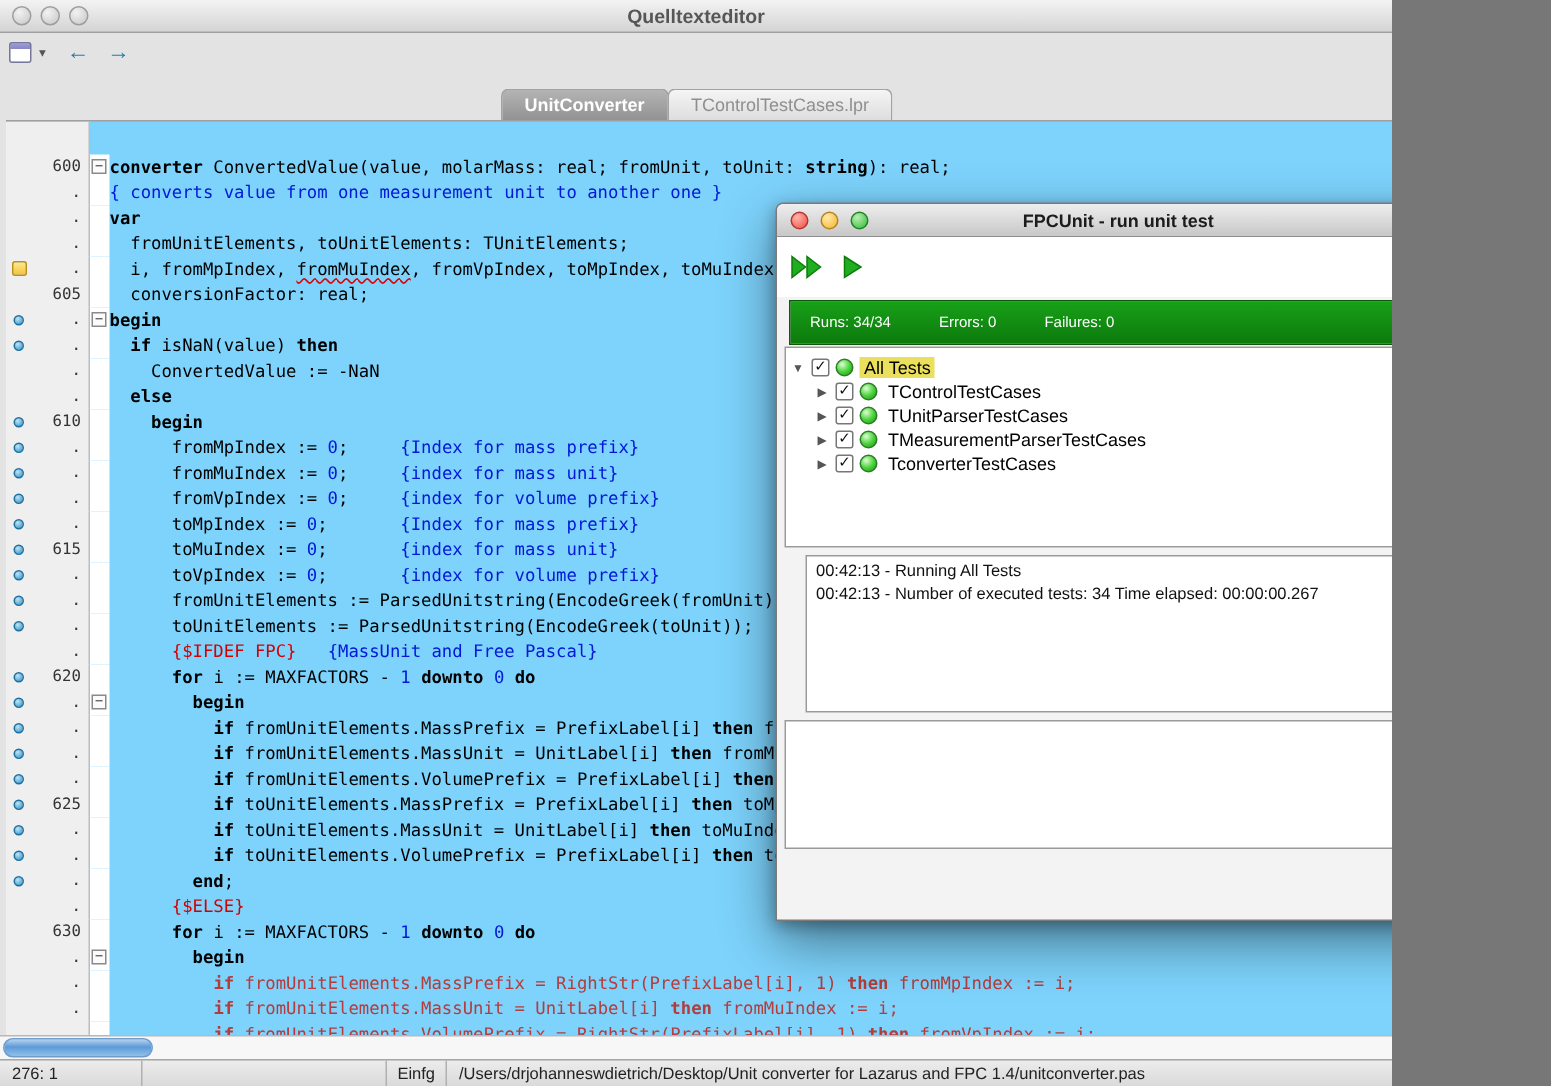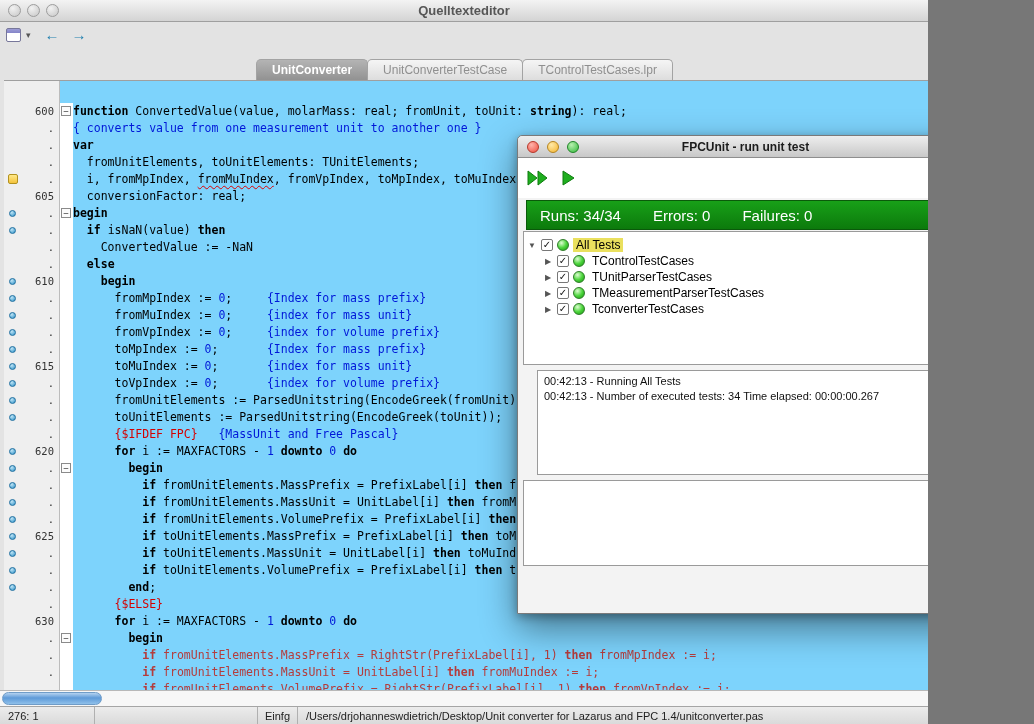--- a/index.html
+++ b/index.html
@@ -64,21 +64,21 @@
   .fpc{position:absolute;left:517px;top:135px;width:457px;height:479px;background:#f3f3f3;border:1px solid #7a7a7a;border-radius:5px 5px 0 0;box-shadow:0 14px 36px rgba(0,0,0,.45),0 3px 10px rgba(0,0,0,.3);z-index:10}
   .fpc-title{height:22px;background:linear-gradient(#eeeeee,#c8c8c8);border-bottom:1px solid #8e8e8e;border-radius:5px 5px 0 0;position:relative;display:flex;align-items:center}
   .fpc-lights{position:absolute;left:9px;top:5px;display:flex;gap:8px}
   .light{width:12px;height:12px;border-radius:50%;display:inline-block}
   .light.red{background:radial-gradient(circle at 35% 30%,#ffb3ab,#ee4f40);border:1px solid #b5372a}
   .light.yellow{background:radial-gradient(circle at 35% 30%,#ffe9a8,#f5b52e);border:1px solid #b5841f}
   .light.green{background:radial-gradient(circle at 35% 30%,#b8f0b0,#32b93a);border:1px solid #1f8527}
   .fpc-title-text{flex:1;text-align:center;font-size:12px;font-weight:bold;color:#1c1c1c}
   .fpc-toolbar{height:40px;background:#fff;display:flex;align-items:center;padding-left:8px;gap:10px}
   .playbtn{display:inline-flex;align-items:center;justify-content:center}
-  .fpc-green{margin:2px 8px 0;height:30px;background:linear-gradient(#18a018,#0c7a0c);border:1px solid #0a5a0a;display:flex;align-items:center;color:#fff;font-size:15px;padding-left:13px}
+  .fpc-green{margin:2px 8px 0;height:30px;background:linear-gradient(#18a018,#0c7a0c);border:1px solid #0a5a0a;display:flex;align-items:center;color:#fff;font-size:10px;padding-left:13px}
   .fpc-green span{margin-right:32px}
   .fpc-tabs{display:flex;justify-content:center;margin-top:16px;height:21px}
   .ftab{height:21px;line-height:19px;padding:0 13px;font-size:12px;color:#222;background:linear-gradient(#fdfdfd,#e3e3e3);border:1px solid #8e8e8e;border-radius:4px 4px 0 0;margin-left:-1px}
   .ftab.active{background:linear-gradient(#d5e2f2,#a9c3e1);border-color:#7d8ea4}
   .fpc-tree{margin:1px 5px 0;height:134px;background:#fff;border:1px solid #9a9a9a;padding-top:5px;overflow:hidden}
   .trow{display:flex;align-items:center;height:16px;padding-left:3px;gap:4px;font-size:12px}
   .trow.lvl1{padding-left:19px}
   .disc{font-size:8px;color:#555;width:10px;text-align:center;flex:0 0 10px}
   .cbx{width:12px;height:12px;flex:0 0 12px;border:1px solid #777;background:#fff;font-size:10px;line-height:10px;text-align:center;color:#111;border-radius:2px}
   .sphere{width:12px;height:12px;flex:0 0 12px;border-radius:50%;background:radial-gradient(circle at 35% 30%,#defcd2,#4ed63e 50%,#17950f);border:1px solid #2e7d27}
@@ -105,34 +105,33 @@
 
   <div class="mtoolbar">
     <span class="win-ico"></span>
     <span class="tb-caret">▾</span>
     <span class="tb-arrow">←</span>
     <span class="tb-arrow">→</span>
   </div>
 
   <div class="tabbar">
       <div class="tab active">UnitConverter</div>
-      <div class="tab">UnitConverterTestCase</div>
       <div class="tab">TControlTestCases.lpr</div>
     </div>
 
   <div class="editor">
     <div class="gutter-bg"></div>
     <div class="code">
         <div class="crow">
           <span class="gmark"></span>
           <span class="gnum">600</span>
           <span class="gfold">
             <i class="foldbox">−</i>
           </span>
-          <span class="ctext"><span class="tk-kw">function</span><span class="tk-id"> ConvertedValue(value, molarMass: real; fromUnit, toUnit: </span><span class="tk-kw">string</span><span class="tk-id">): real;</span></span>
+          <span class="ctext"><span class="tk-kw">converter</span><span class="tk-id"> ConvertedValue(value, molarMass: real; fromUnit, toUnit: </span><span class="tk-kw">string</span><span class="tk-id">): real;</span></span>
         </div>
         <div class="crow">
           <span class="gmark"></span>
           <span class="gnum">.</span>
           <span class="gfold"></span>
           <span class="ctext"><span class="tk-cm">{ converts value from one measurement unit to another one }</span></span>
         </div>
         <div class="crow">
           <span class="gmark"></span>
           <span class="gnum">.</span>

